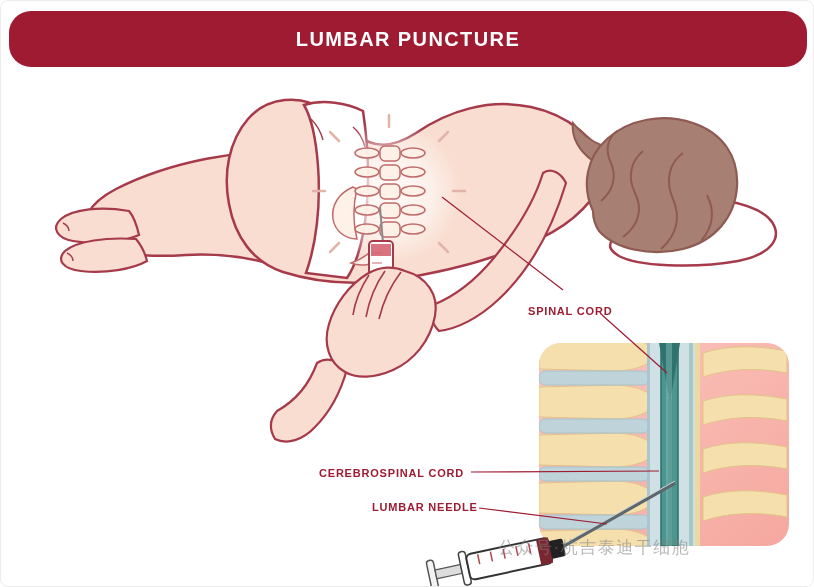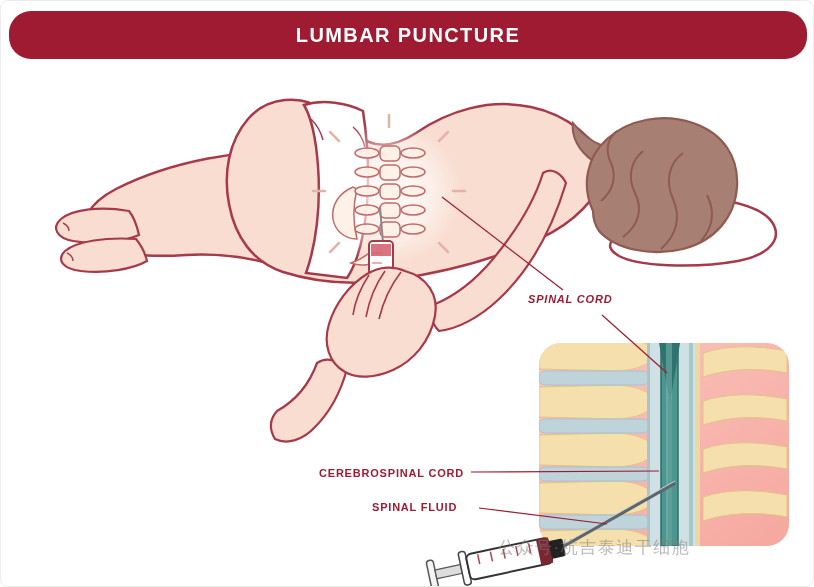--- a/index.html
+++ b/index.html
@@ -3,33 +3,33 @@
 <meta charset="utf-8">
 <style>
   html,body { margin:0; padding:0; background:#ffffff; }
   #page {
     position:relative; width:814px; height:587px; margin:0 auto;
     background:#ffffff; overflow:hidden;
     font-family:"Liberation Sans", sans-serif;
     border:1px solid #ececec; border-radius:8px; box-sizing:border-box;
   }
   #header-banner {
-    position:absolute; left:8px; top:10px; width:798px; height:48px;
+    position:absolute; left:8px; top:10px; width:798px; height:56px;
     background:#9e1b32; border-radius:22px;
     display:flex; align-items:center; justify-content:center;
   }
   #header-banner .title {
     color:#ffffff; font-size:20px; font-weight:700; letter-spacing:1.4px;
   }
   svg.art { position:absolute; left:0; top:0; }
   .label {
     position:absolute; white-space:nowrap;
     font-size:11px; font-weight:700; letter-spacing:.8px; color:#9e1b32;
   }
-  #label-spinal-cord        { left:527px; top:292px;font-style:italic; }
+  #label-spinal-cord        { left:527px; top:304px; }
   #label-cerebrospinal-fluid{ left:318px; top:466px; }
   #label-spinal-needle      { left:371px; top:500px; }
   #watermark {
     position:absolute; left:497px; top:535px;
     font-size:17px; letter-spacing:1.5px; color:rgba(125,125,125,.55);
     white-space:nowrap;
   }
 </style>
 </head>
 <body>
@@ -240,16 +240,16 @@
       <line x1="478" y1="507" x2="606" y2="523"></line>
     </g>
   </svg>
 
   <div id="header-banner">
     <span class="title">LUMBAR PUNCTURE</span>
   </div>
 
   <span class="label" id="label-spinal-cord">SPINAL CORD</span>
   <span class="label" id="label-cerebrospinal-fluid">CEREBROSPINAL CORD</span>
-  <span class="label" id="label-spinal-needle">SPINAL FLUID</span>
+  <span class="label" id="label-spinal-needle">LUMBAR NEEDLE</span>
 
   <div id="watermark">公众号·杭吉泰迪干细胞</div>
 </div>
 
 </body></html>

